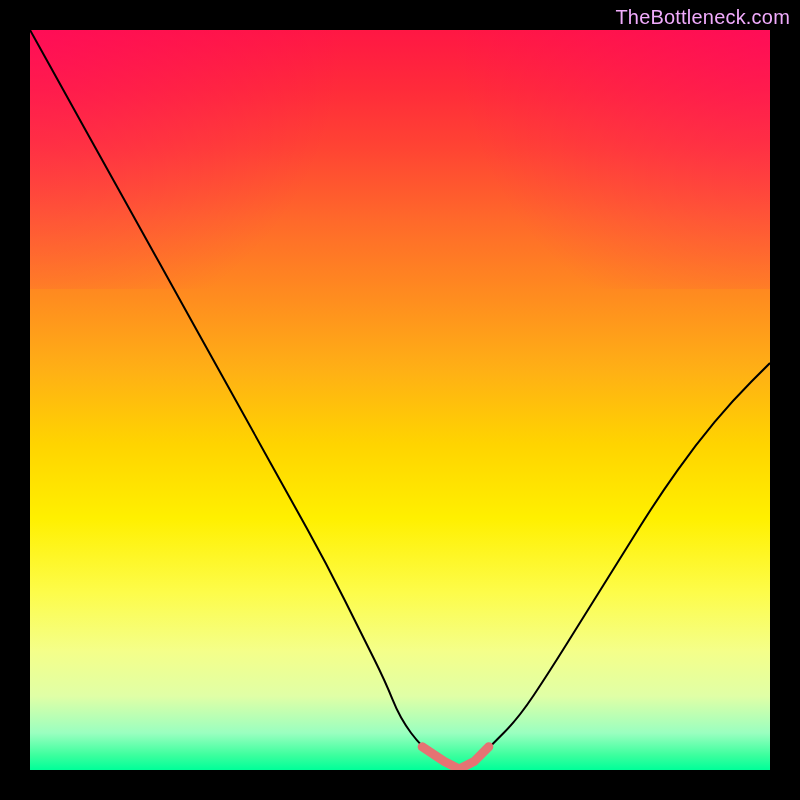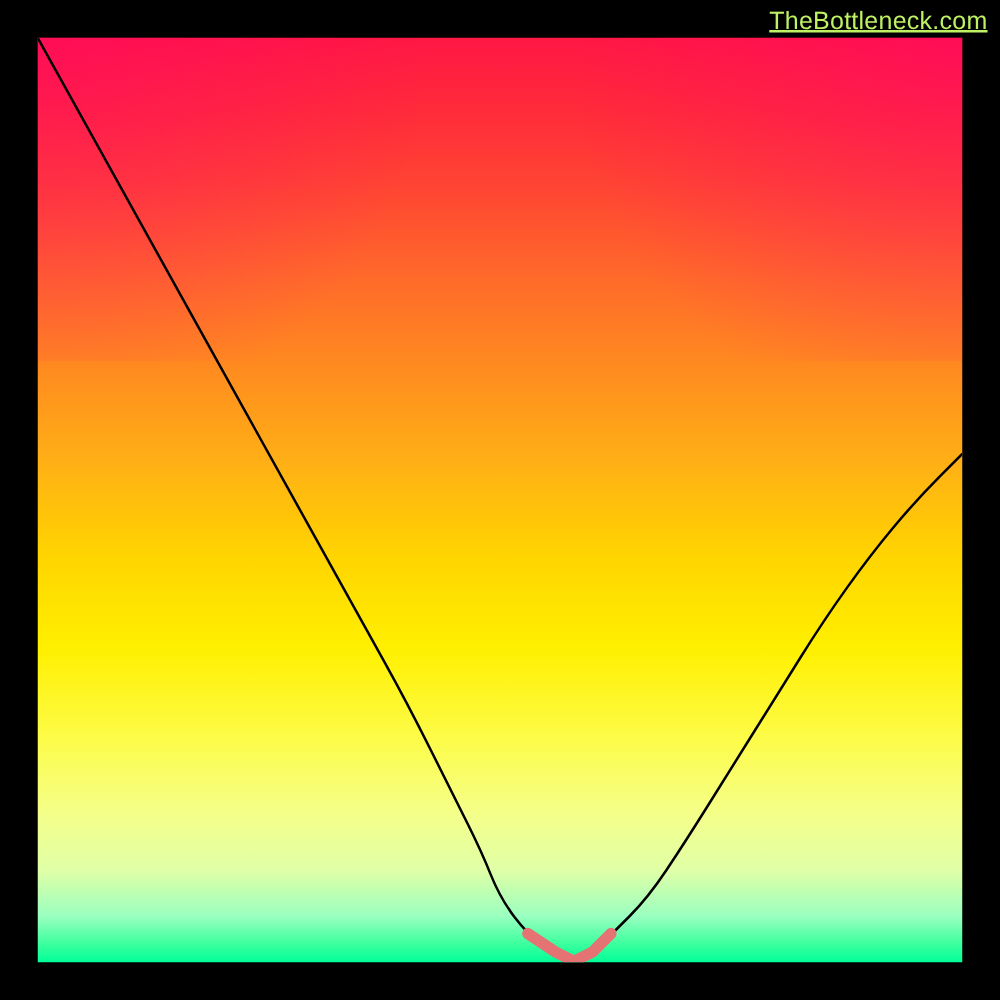--- a/index.html
+++ b/index.html
@@ -64,25 +64,24 @@
     background: radial-gradient(circle at top right, rgba(255,0,110,0.45), rgba(255,0,110,0) 70%);
   }
   svg.curve {
     position: absolute;
     inset: 0;
   }
   .watermark {
     position: absolute;
     top: 6px;
     right: 10px;
-    color: #bef264;
+    color: #f0abfc;
     font-size: 20px;
     font-weight: 400;
     letter-spacing: 0.2px;
-    text-decoration: underline;
   }
 </style>
 </head>
 <body>
 
 <div class="frame">
 
   <div class="plot-area">
     <div class="gradient-bg"></div>
     <div class="hot-left"></div>

